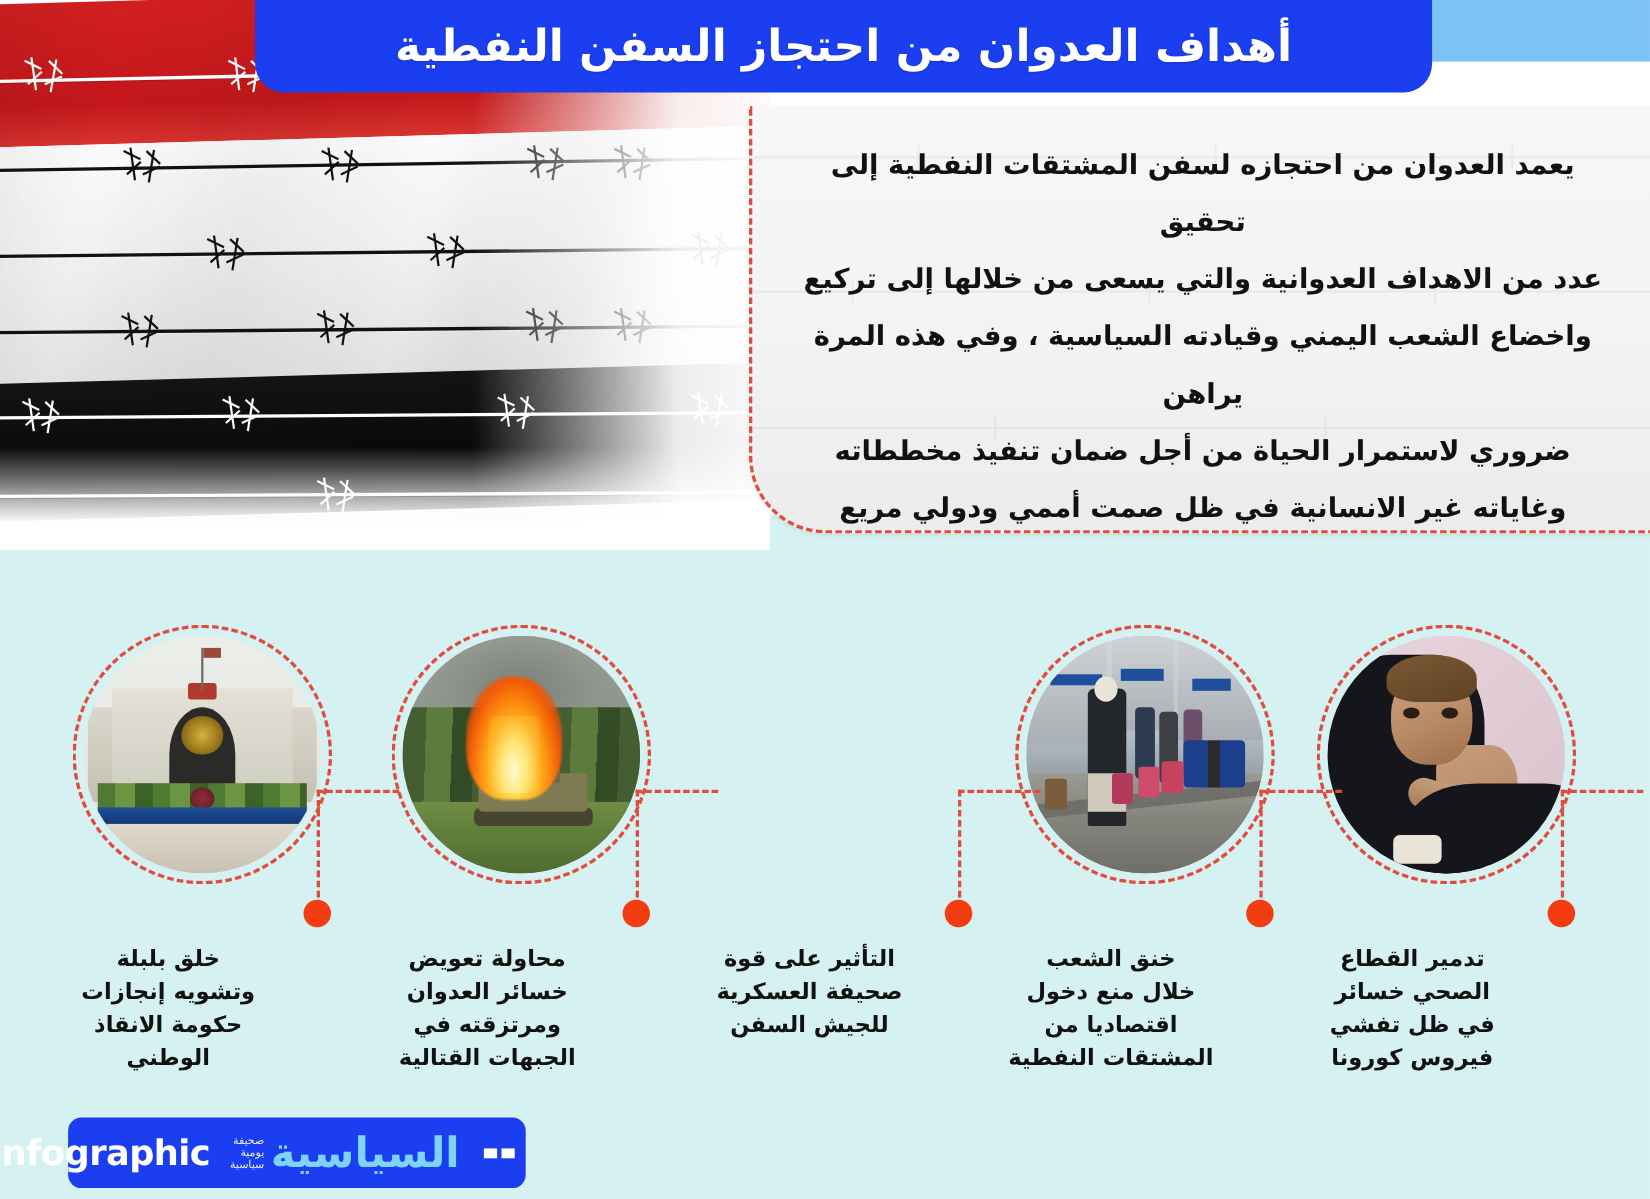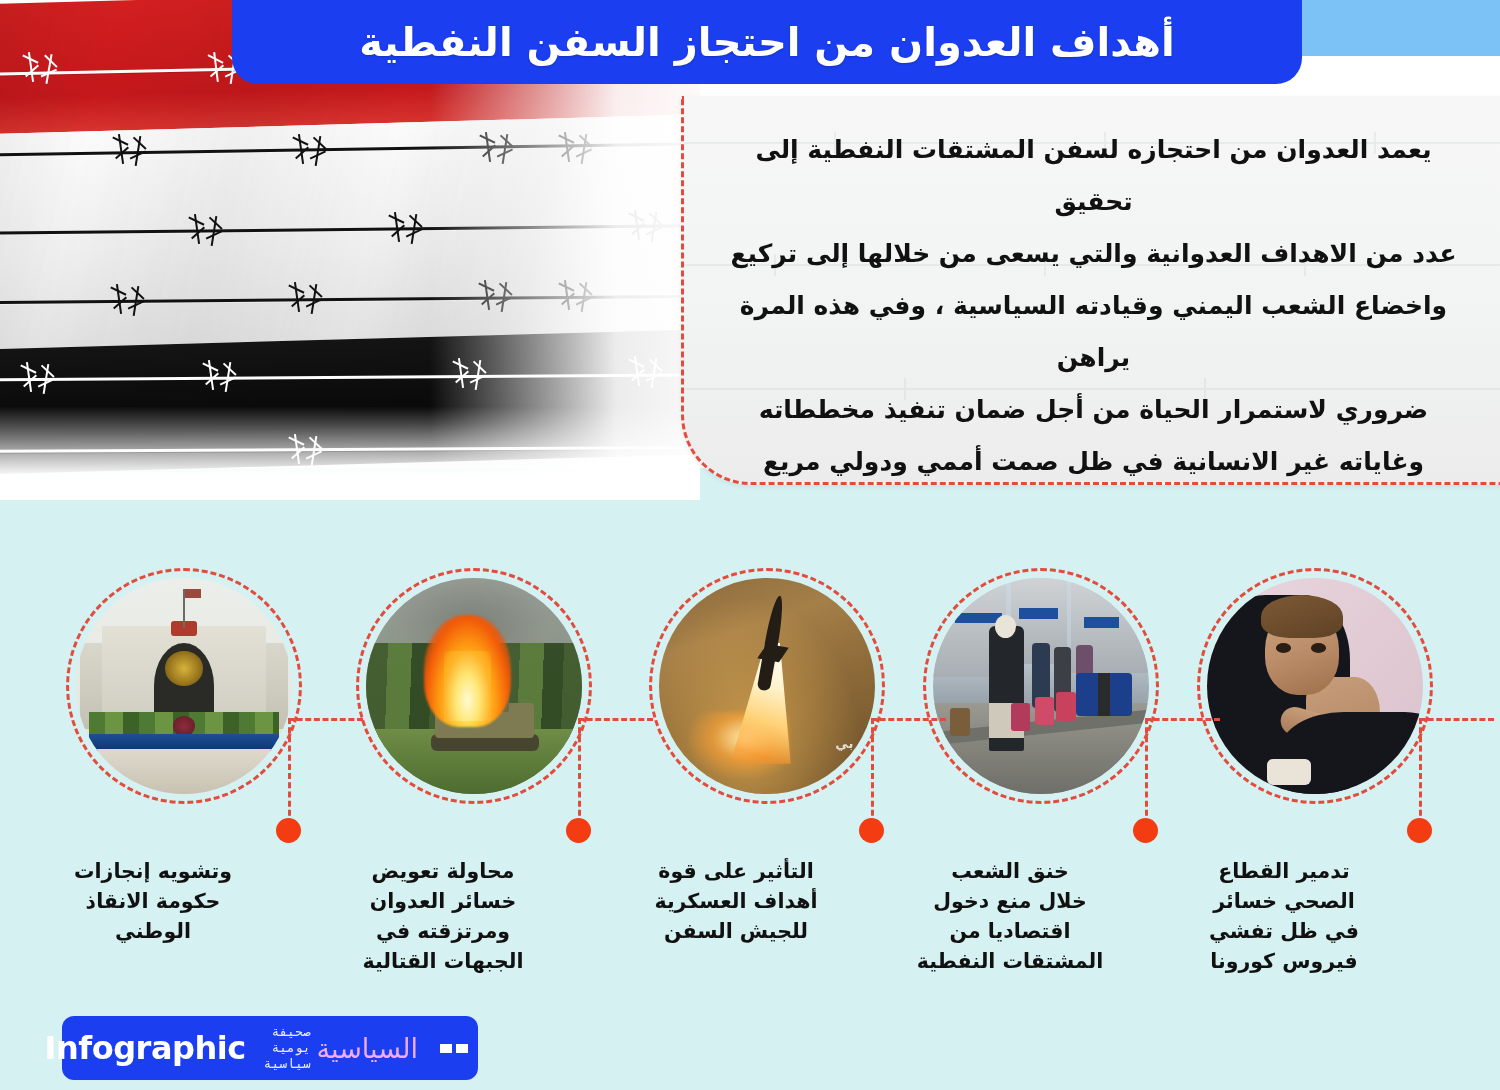--- a/index.html
+++ b/index.html
@@ -214,26 +214,26 @@
      background:linear-gradient(180deg,#c69c79,#a87d5a);}
   .ch-hand{position:absolute;left:28%;bottom:4%;width:20%;height:12%;border-radius:6px;background:#e9e3d8;}
 
   
   .footer-logo{
     position:absolute;left:62px;top:1016px;width:416px;height:64px;
     background:#1a3ef0;border-radius:12px;
     display:flex;align-items:center;
   }
   .logo-ar{
-    color:#f0abfc;font-weight:400;font-size:27px;direction:rtl;margin-right:22px;
+    color:#7dd3fc;font-weight:700;font-size:38px;direction:rtl;margin-right:22px;
     font-family:"DejaVu Sans","Liberation Sans",sans-serif;letter-spacing:-1px;
     line-height:1;
   }
   .logo-ar-sub{
-    color:#fff;font-size:13px;letter-spacing:.5px;margin-right:6px;opacity:.9;direction:rtl;font-family:Liberation Mono, monospace;
+    color:#fff;font-size:10px;letter-spacing:.5px;margin-right:6px;opacity:.9;direction:rtl;
   }
   .logo-en{
     color:#fff;font-weight:700;font-size:32px;margin-left:auto;margin-right:18px;
     font-family:"DejaVu Sans","Liberation Sans",sans-serif;direction:ltr;letter-spacing:-.5px;
   }
   .logo-blocks{display:flex;gap:4px;margin-right:10px;}
   .logo-blocks i{display:block;width:12px;height:9px;background:#fff;}
 </style>
 </head>
 <body>
@@ -393,38 +393,25 @@
       <div class="dot"></div>
       <div class="caption">
         <div>خنق الشعب</div>
         <div>خلال منع دخول</div>
         <div>اقتصاديا من</div>
         <div>المشتقات النفطية</div>
       </div>
     </div>
 
     <div class="item" style="left:627px;">
-      <div class="circle">
-        <div class="photo">
-          <div class="ph">
-            <div class="ms-sky"></div>
-            <div class="ms-haze"></div>
-            <div class="ms-glow"></div>
-            <div class="ms-plume"></div>
-            <div class="ms-body"></div>
-            <div class="ms-fin"></div>
-            <div class="ms-wm">بي</div>
-          </div>
-        </div>
-      </div>
       <div class="connector"></div>
       <div class="dot"></div>
       <div class="caption">
         <div>التأثير على قوة</div>
-        <div>أهداف العسكرية</div>
+        <div>صحيفة العسكرية</div>
         <div>للجيش السفن</div>
       </div>
     </div>
 
     <div class="item" style="left:334px;">
       <div class="circle">
         <div class="photo">
           <div class="ph">
             <div class="tk-sky"></div>
             <div class="tk-smoke"></div>
@@ -464,20 +451,21 @@
             <div class="bld-green"></div>
             <div class="bld-rose"></div>
             <div class="bld-pool"></div>
             <div class="bld-plaza"></div>
           </div>
         </div>
       </div>
       <div class="connector"></div>
       <div class="dot"></div>
       <div class="caption">
+        <div>خلق بلبلة</div>
         <div>وتشويه إنجازات</div>
         <div>حكومة الانقاذ</div>
         <div>الوطني</div>
       </div>
     </div>
 
   </div>
 
   <div class="footer-logo">
     <div class="logo-blocks">

